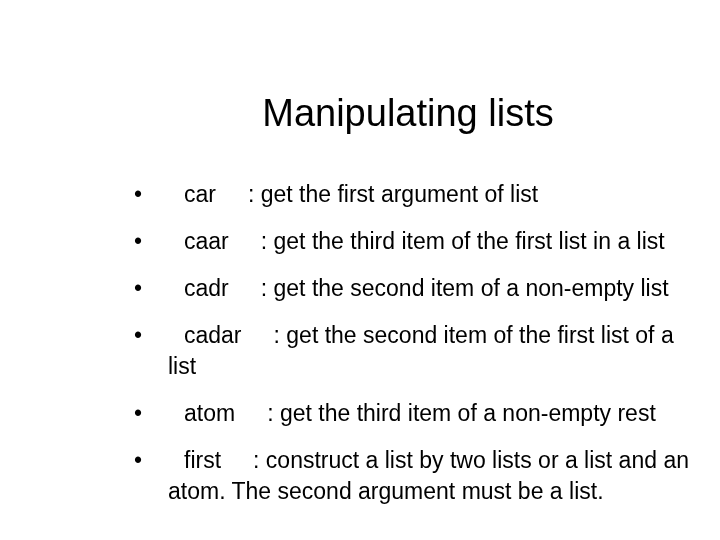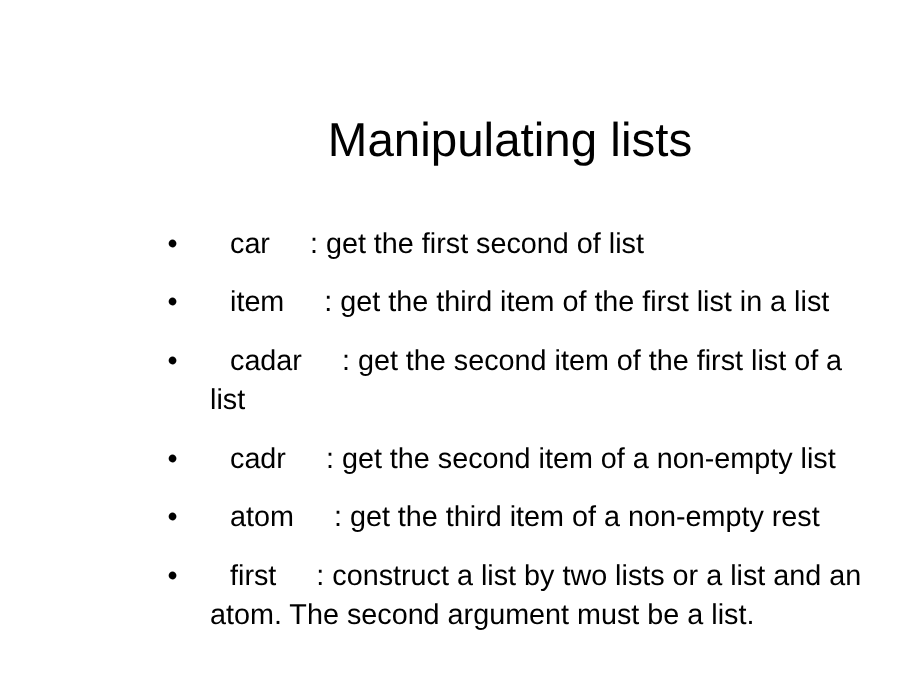--- a/index.html
+++ b/index.html
@@ -48,20 +48,20 @@
       font-family: Arial, Helvetica, sans-serif;
       text-align: right;
     }
   </style>
 </head>
 <body>
 
 <div class="slide">
   <h1 class="title">Manipulating lists</h1>
   <ul class="bullet-list">
-    <li><span class="term">car</span><span>: get the first second of list</span></li>
-    <li><span class="term">item</span><span>: get the third item of the first list in a list</span></li>
+    <li><span class="term">car</span><span>: get the first argument of list</span></li>
+    <li><span class="term">caar</span><span>: get the third item of the first list in a list</span></li>
+    <li><span class="term">cadr</span><span>: get the second item of a non-empty list</span></li>
     <li><span class="term">cadar</span><span>: get the second item of the first list of a list</span></li>
-    <li><span class="term">cadr</span><span>: get the second item of a non-empty list</span></li>
     <li><span class="term">atom</span><span>: get the third item of a non-empty rest</span></li>
     <li><span class="term">first</span><span>: construct a list by two lists or a list and an atom. The second argument must be a list.</span></li>
   </ul>
 </div>
 
 </body></html>

